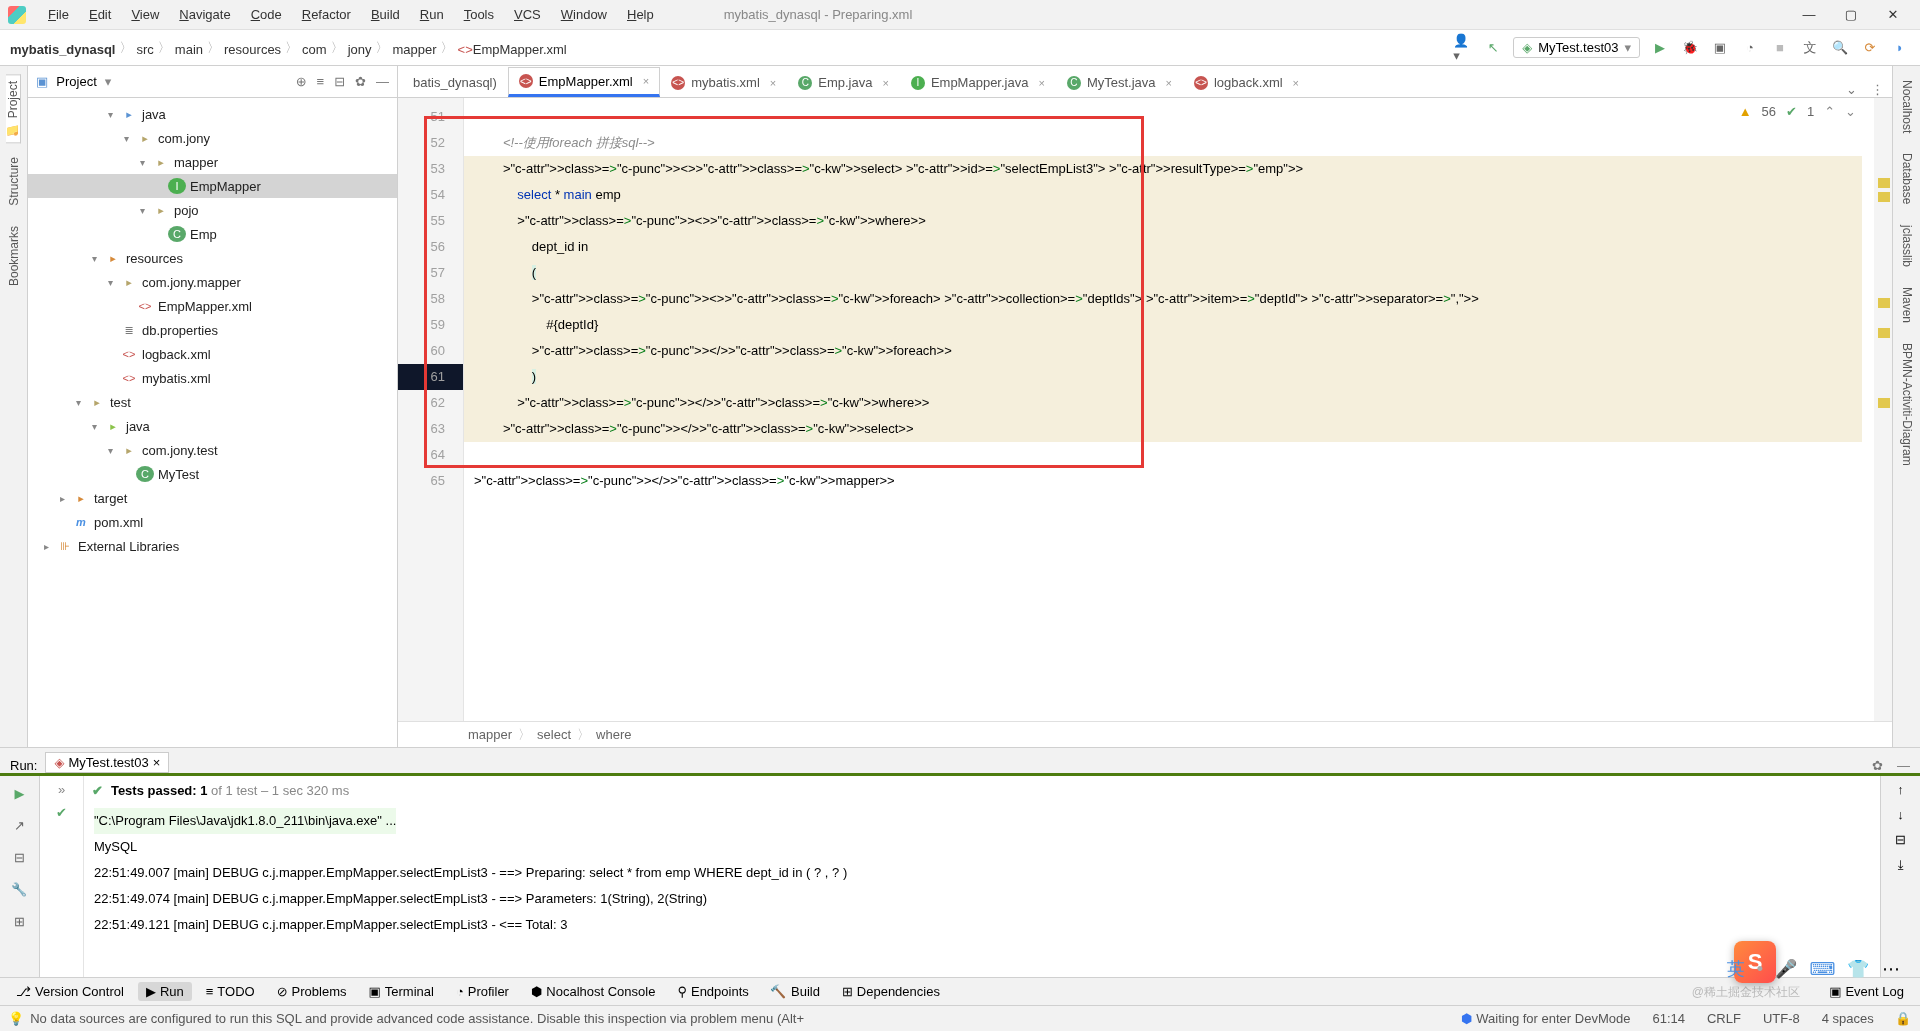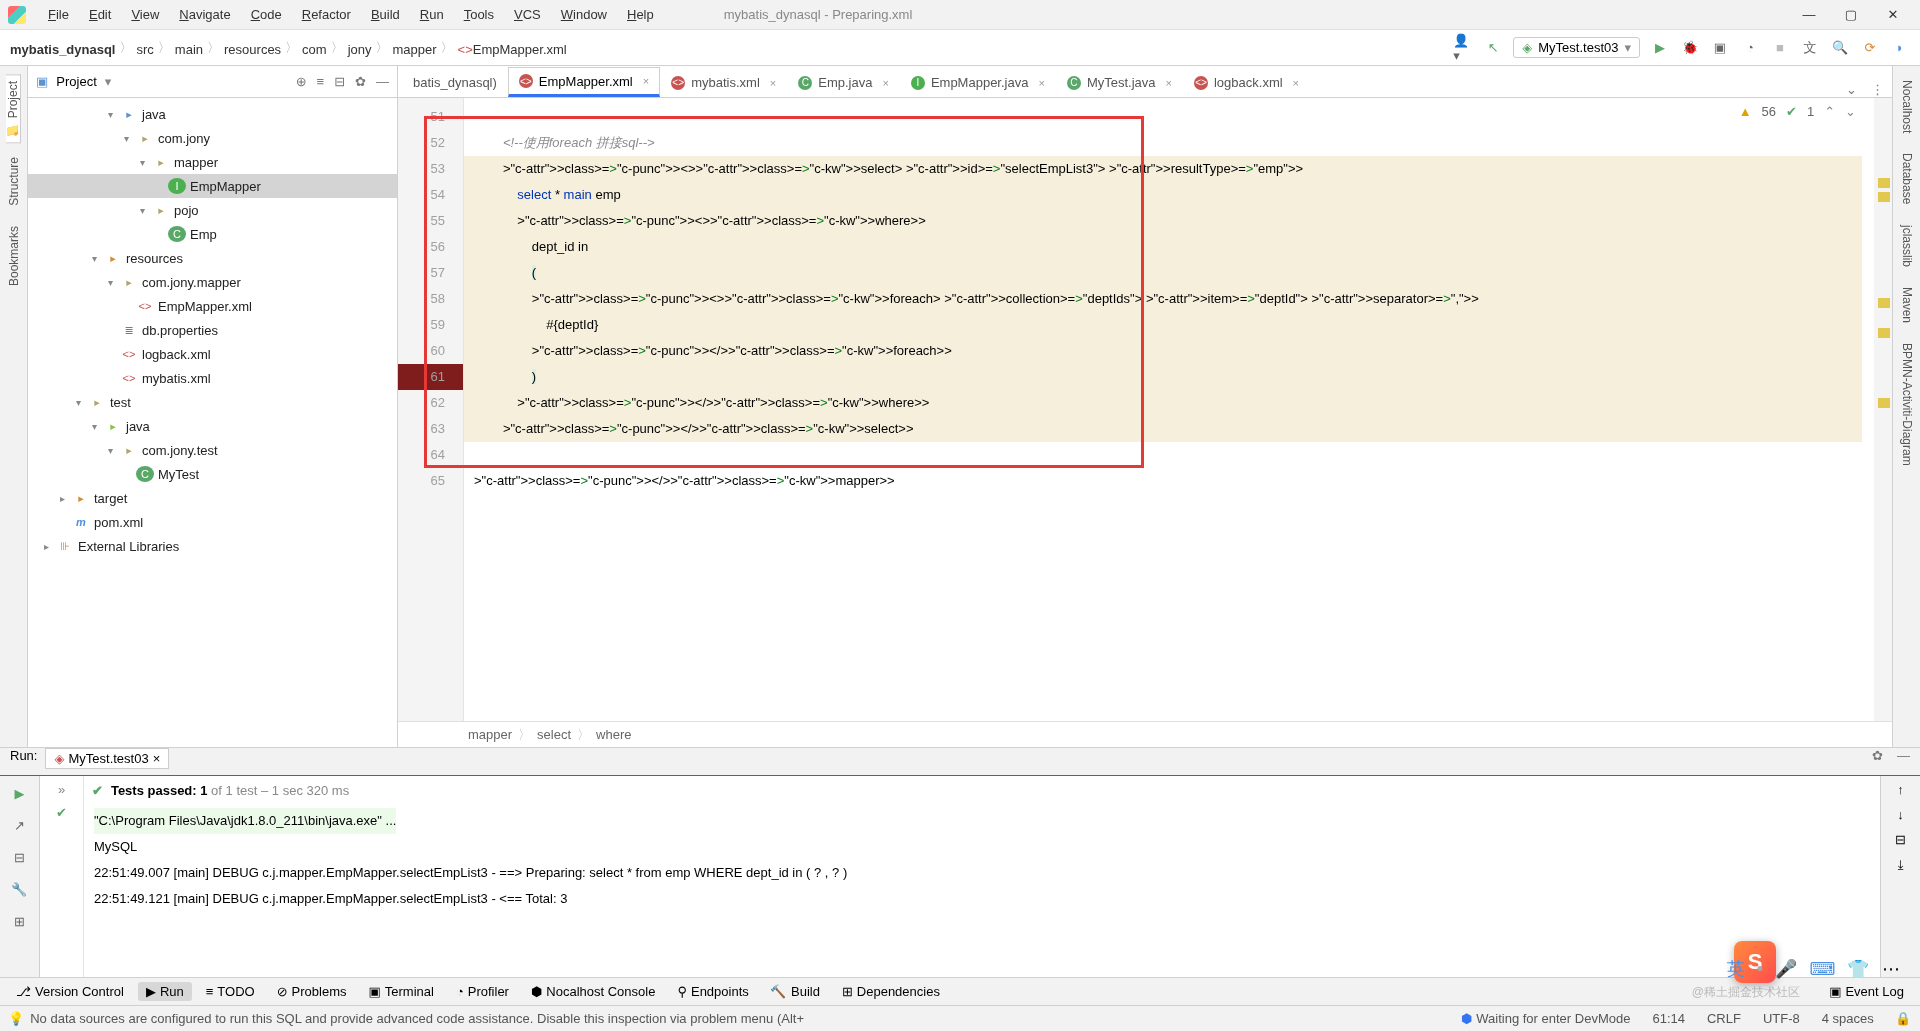--- a/index.html
+++ b/index.html
@@ -43,40 +43,40 @@
 .cc{background:#59a869;color:#fff;border-radius:50%;width:14px;height:14px;font-size:10px}
 .editor{flex:1;display:flex;flex-direction:column;overflow:hidden}
 .tabs{height:32px;border-bottom:1px solid #d0d0d0;display:flex;align-items:flex-end;padding-left:4px;overflow:hidden}
 .tab{height:30px;padding:0 10px;display:flex;align-items:center;gap:6px;border:1px solid transparent;border-bottom:none;cursor:pointer;color:#555}
 .tab.active{border-color:#d0d0d0;border-bottom:3px solid #3574f0;background:#fff;color:#000;font-weight:500}
 .tab .x{color:#999;font-size:11px;margin-left:4px}
 .tabs .more{margin-left:auto;padding:0 8px;display:flex;gap:14px;align-items:center;color:#777}
 .codewrap{flex:1;display:flex;overflow:hidden;position:relative;background:#fff}
 .gutter{width:66px;background:#f4f4f4;border-right:1px solid #e4e4e4;padding-top:6px;font-family:Consolas,monospace;font-size:14px;color:#a0a0a0;position:relative}
 .gutter .ln{height:26px;text-align:right;padding-right:18px;line-height:26px}
-.gutter .lnsel{background:#7f1d1d}
+.gutter .lnsel{background:#0f172a}
 .code{flex:1;padding-top:6px;font-family:Consolas,monospace;font-size:15px;line-height:26px;position:relative;overflow:hidden}
 .code .line{height:26px;white-space:pre;padding-left:10px}
 .hlband{position:absolute;left:0;right:30px;background:#f5efdc;z-index:0}
 .redbox{position:absolute;border:3px solid #e53935;z-index:2;pointer-events:none}
 .code .line span{position:relative;z-index:1}
 .c-kw{color:#0033b3}
 .c-str{color:#067d17}
 .c-cmt{color:#8c8c8c;font-style:italic}
 .c-punc{color:#000}
 .hl-y{background:#d7f0e3}
 .stripe{position:absolute;right:0;top:0;width:18px;height:100%;background:#f4f4f4}
 .stripe .mk{position:absolute;right:2px;width:12px;height:10px}
 .insp{position:absolute;right:30px;top:4px;display:flex;align-items:center;gap:10px;z-index:3;background:#fff;padding:2px 6px}
 .insp .warn{color:#e2a100}
 .insp .ok{color:#59a869}
 .insp .n{color:#666}
 .bcrumb{height:26px;border-top:1px solid #e0e0e0;display:flex;align-items:center;padding-left:70px;color:#666;gap:6px}
 .runpanel{height:230px;border-top:1px solid #d0d0d0;display:flex;flex-direction:column}
-.run-head{height:28px;background:#f2f2f2;border-bottom:1px solid #4d7c0f;display:flex;align-items:flex-start;padding:0 10px;gap:8px}
+.run-head{height:28px;background:#f2f2f2;border-bottom:3px solid #4d7c0f;display:flex;align-items:flex-end;padding:0 10px;gap:8px}
 .run-head .rt{background:#fff;border:1px solid #ccc;padding:2px 8px;display:flex;align-items:center;gap:4px}
 .run-head .rico{margin-left:auto;display:flex;gap:14px;color:#777}
 .run-body{flex:1;display:flex;overflow:hidden}
 .run-left{width:40px;background:#f2f2f2;border-right:1px solid #d0d0d0;display:flex;flex-direction:column;align-items:center;padding-top:6px;gap:10px}
 .run-left .btn{width:22px;height:22px;display:flex;align-items:center;justify-content:center;color:#666;cursor:pointer}
 .run-mid{width:44px;background:#fff;border-right:1px solid #e4e4e4;display:flex;flex-direction:column;align-items:center;padding-top:6px;gap:8px}
 .run-out{flex:1;display:flex;flex-direction:column;overflow:hidden}
 .run-stat{height:28px;display:flex;align-items:center;padding:0 8px;gap:8px}
 .run-stat .chk{color:#59a869;font-weight:bold}
 .run-stat .lbl b{color:#000}
@@ -418,20 +418,21 @@
     </div>
     <div class="run-out">
       <div class="run-stat">
         <span class="chk">✔</span>
         <span class="lbl"><b>Tests passed: 1</b><span> of 1 test – 1 sec 320 ms</span></span>
       </div>
       <div class="console" id="console">
           <div><span class="cl0">"C:\Program Files\Java\jdk1.8.0_211\bin\java.exe" ...</span></div>
           <div>MySQL</div>
           <div>22:51:49.007 [main] DEBUG c.j.mapper.EmpMapper.selectEmpList3 - ==&gt;  Preparing: select * from emp WHERE dept_id in ( ? , ? )</div>
+          <div>22:51:49.074 [main] DEBUG c.j.mapper.EmpMapper.selectEmpList3 - ==&gt; Parameters: 1(String), 2(String)</div>
           <div>22:51:49.121 [main] DEBUG c.j.mapper.EmpMapper.selectEmpList3 - &lt;==      Total: 3</div>
         </div>
     </div>
     <div class="run-right">
       <span>↑</span>
       <span>↓</span>
       <span>⊟</span>
       <span>⤓</span>
     </div>
   </div>

